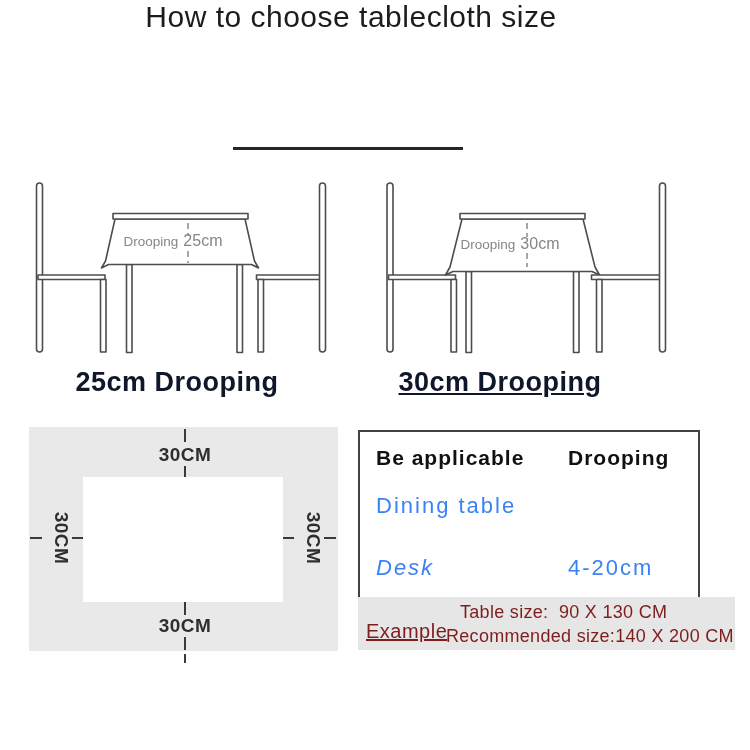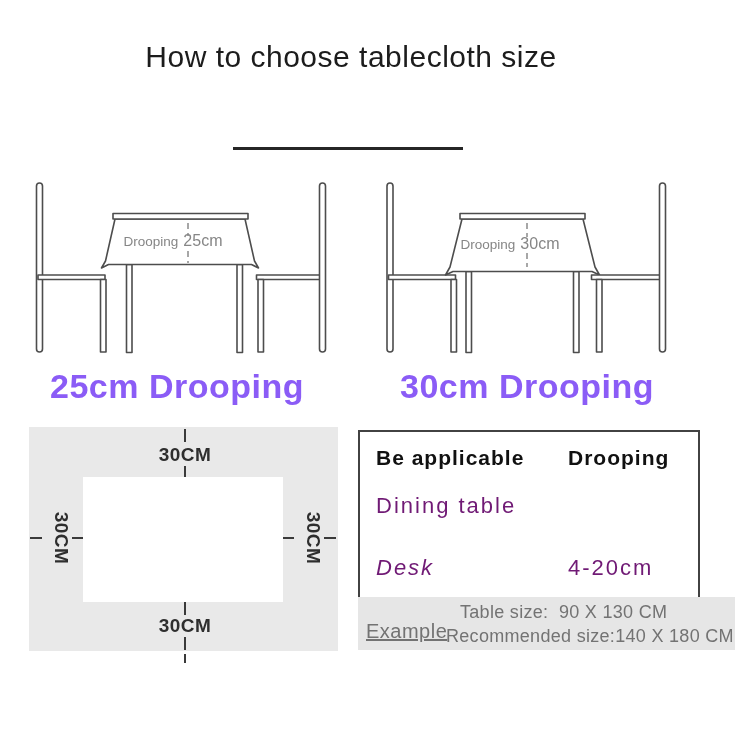--- a/index.html
+++ b/index.html
@@ -4,55 +4,55 @@
 <style>
   html,body { margin:0; padding:0; }
   body {
     width:750px; height:750px; position:relative; background:#ffffff;
     font-family:"Liberation Sans", sans-serif; overflow:hidden;
   }
   .abs { position:absolute; }
 
   .page-title {
     left:0; top:93; width:702px; text-align:center;
-    font-size:30px; color:#1c1c1c; letter-spacing:0.5px;margin-top:40px;
+    font-size:30px; color:#1c1c1c; letter-spacing:0.5px;
   }
   .title-underline {
     left:233px; top:147px; width:230px; height:3px; background:#262626;
   }
 
   svg { position:absolute; overflow:visible; }
   svg .f   { fill:#ffffff; stroke:#4d4d4d; stroke-width:1.6; stroke-linejoin:round; }
   svg .dash{ stroke:#8a8a8a; stroke-width:1.5; stroke-dasharray:6 4; fill:none; }
   svg text { font-family:"Liberation Sans", sans-serif; }
   .cloth-text { fill:#868686; }
 
   .droop-label {
     top:367px; transform:translateX(-50%);
-    font-size:34px; font-weight:700; color:#8b5cf6; letter-spacing:0.5px;
+    font-size:27px; font-weight:700; color:#0f172a; letter-spacing:0.5px;
     white-space:nowrap;
   }
   #droop-label-1 { left:177px; }
-  #droop-label-2 { left:527px; }
+  #droop-label-2 { left:500px;text-decoration:underline; }
 
   .dim-text { font-size:19px; font-weight:600; fill:#2e2e2e; letter-spacing:0.5px; }
   .dim-dash { stroke:#3a3a3a; stroke-width:2; fill:none; }
 
   .spec-box {
     left:358px; top:430px; width:342px; height:205px;
     border:2px solid #424242; box-sizing:border-box; background:#ffffff;text-align:right;
   }
   .spec-box span { position:absolute; white-space:nowrap; }
   .spec-h { font-size:21px; font-weight:700; color:#111111; letter-spacing:1px; }
-  .spec-v { font-size:22px; color:#701a75; letter-spacing:2px; }
+  .spec-v { font-size:22px; color:#3b82f6; letter-spacing:2px; }
 
   .example-box {
     left:358px; top:597px; width:377px; height:53px; background:#e6e6e6;
   }
-  .example-box div { position:absolute; white-space:pre; color:#737373; }
+  .example-box div { position:absolute; white-space:pre; color:#7f1d1d; }
   .example-label { left:8px; top:23px; font-size:20px; letter-spacing:0.5px;text-decoration:underline; }
   .example-line1 { left:102px; top:5px;  font-size:18px; letter-spacing:0.3px; }
   .example-line2 { left:88px;  top:29px; font-size:18px; letter-spacing:0.3px; }
 </style>
 </head>
 <body>
 
 <div class="abs page-title">How to choose tablecloth size</div>
 <div class="abs title-underline"></div>
 
@@ -131,14 +131,14 @@
 
   <span class="spec-v" style="left:16px; top:61px;">Dining table</span>
 
   <span class="spec-v" style="left:16px; top:123px;font-style:italic;">Desk</span>
   <span class="spec-v" style="left:208px; top:123px;">4-20cm</span>
 </div>
 
 <div class="abs example-box">
   <div class="example-label">Example</div>
   <div class="example-line1">Table size:  90 X 130 CM</div>
-  <div class="example-line2">Recommended size:140 X 180 CM</div>
+  <div class="example-line2">Recommended size:140 X 200 CM</div>
 </div>
 
 </body></html>

